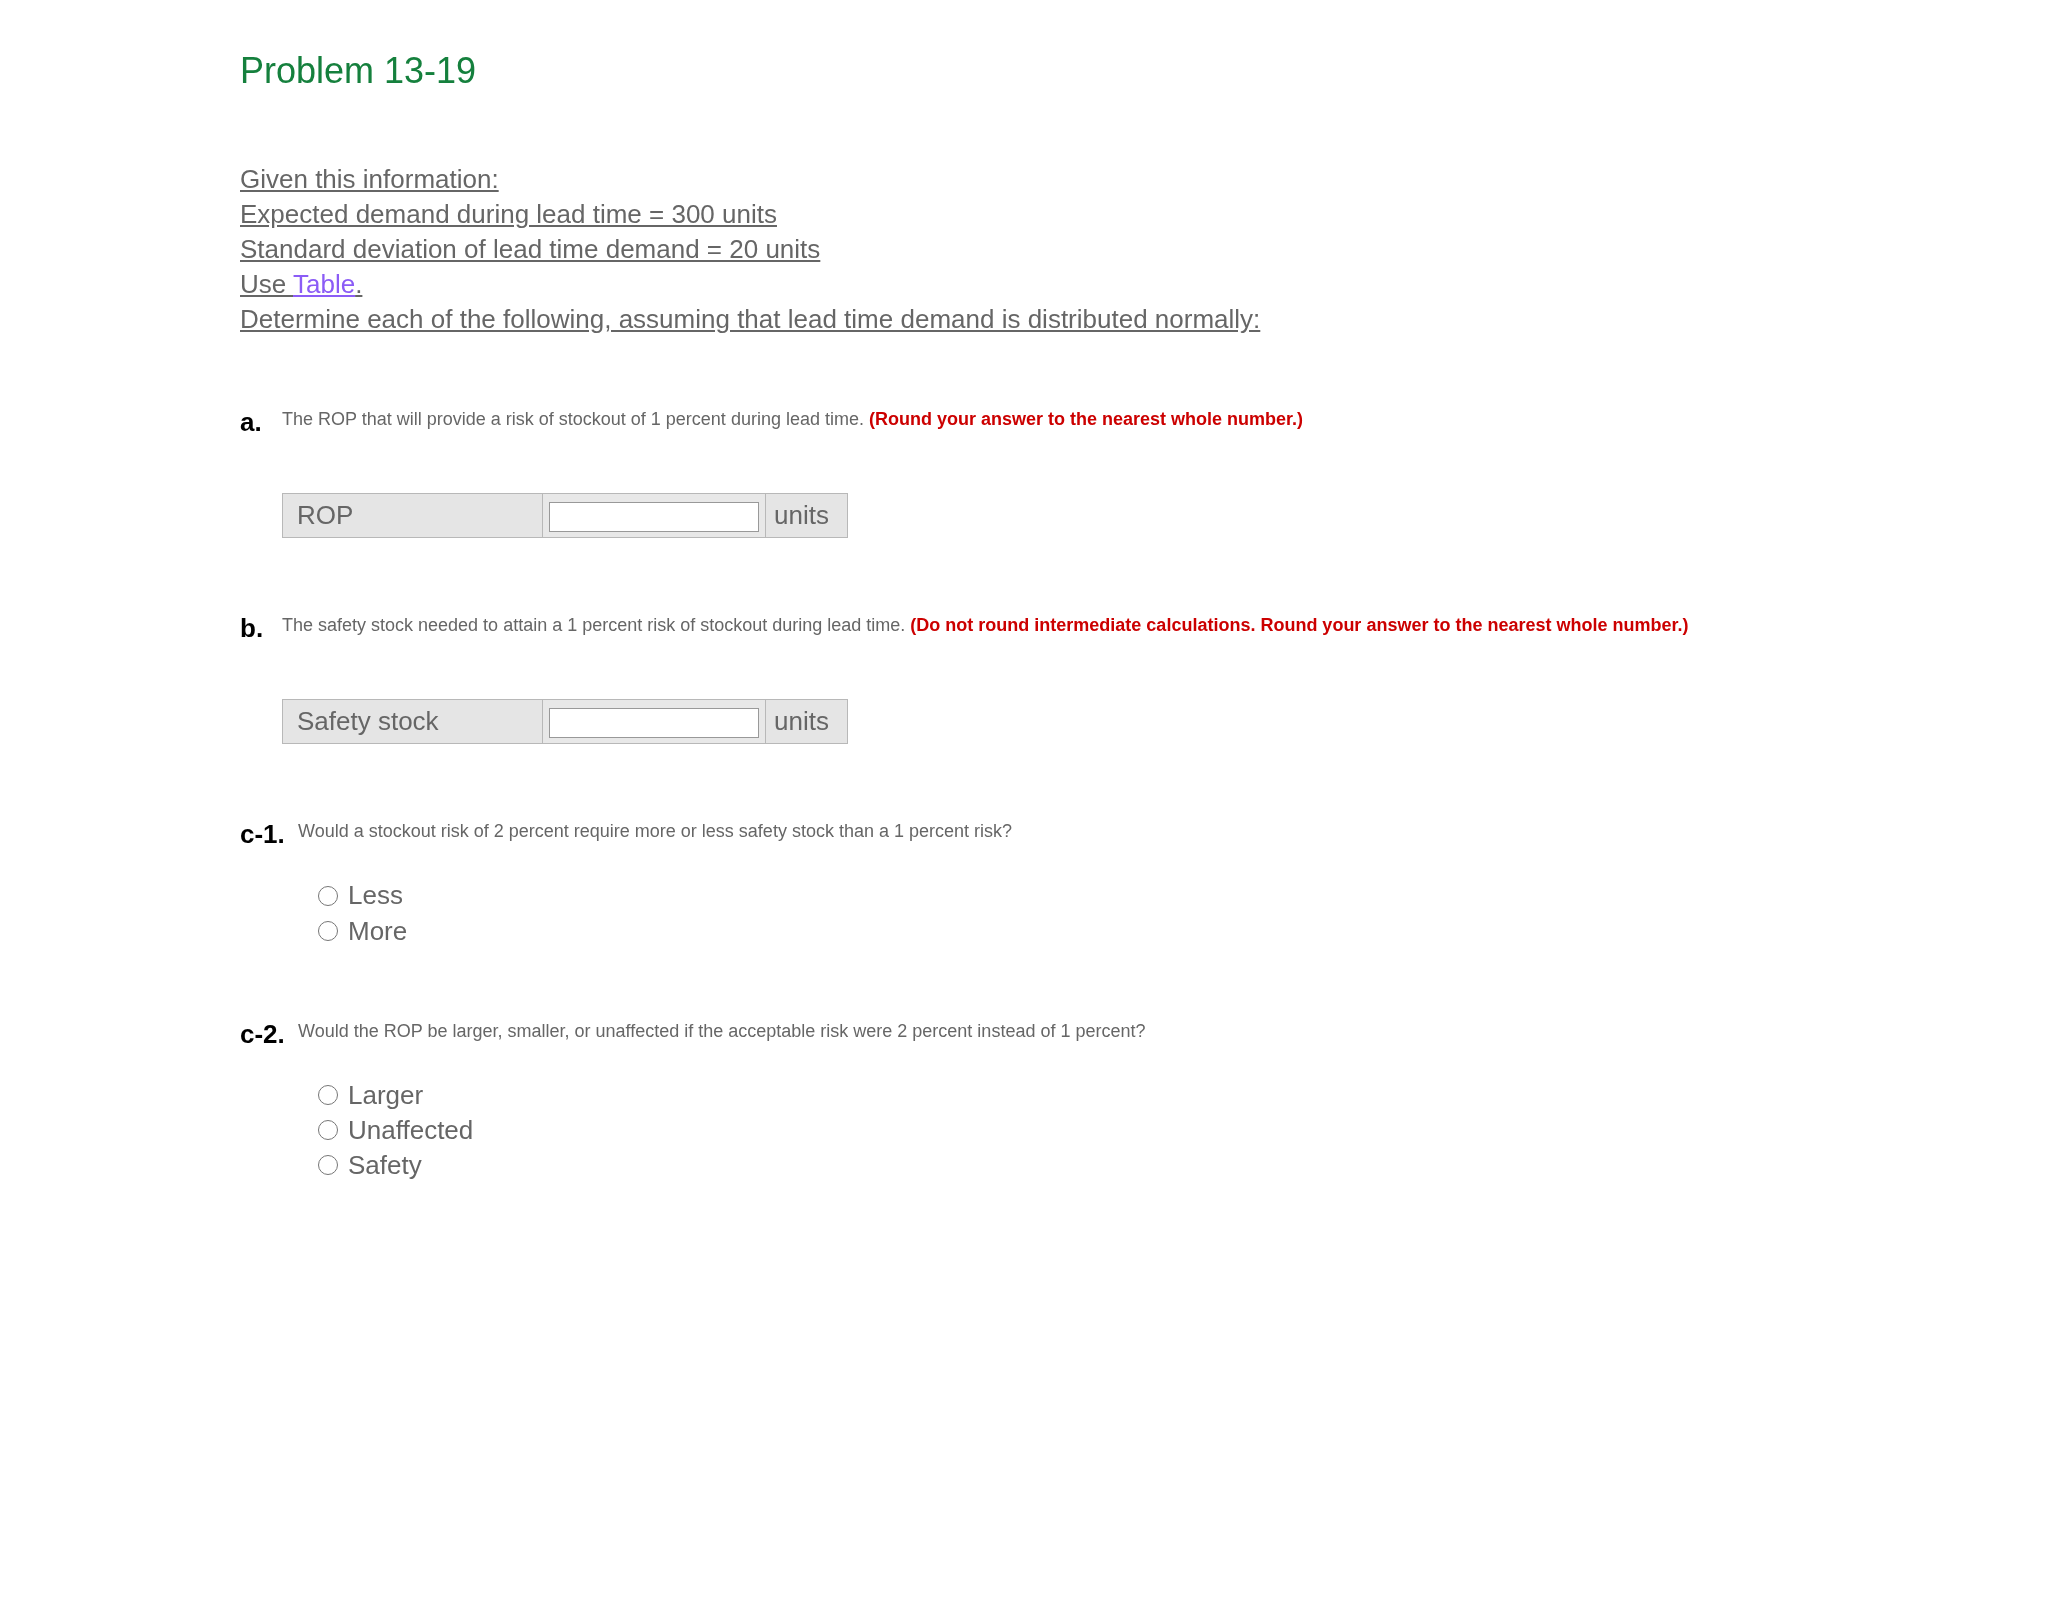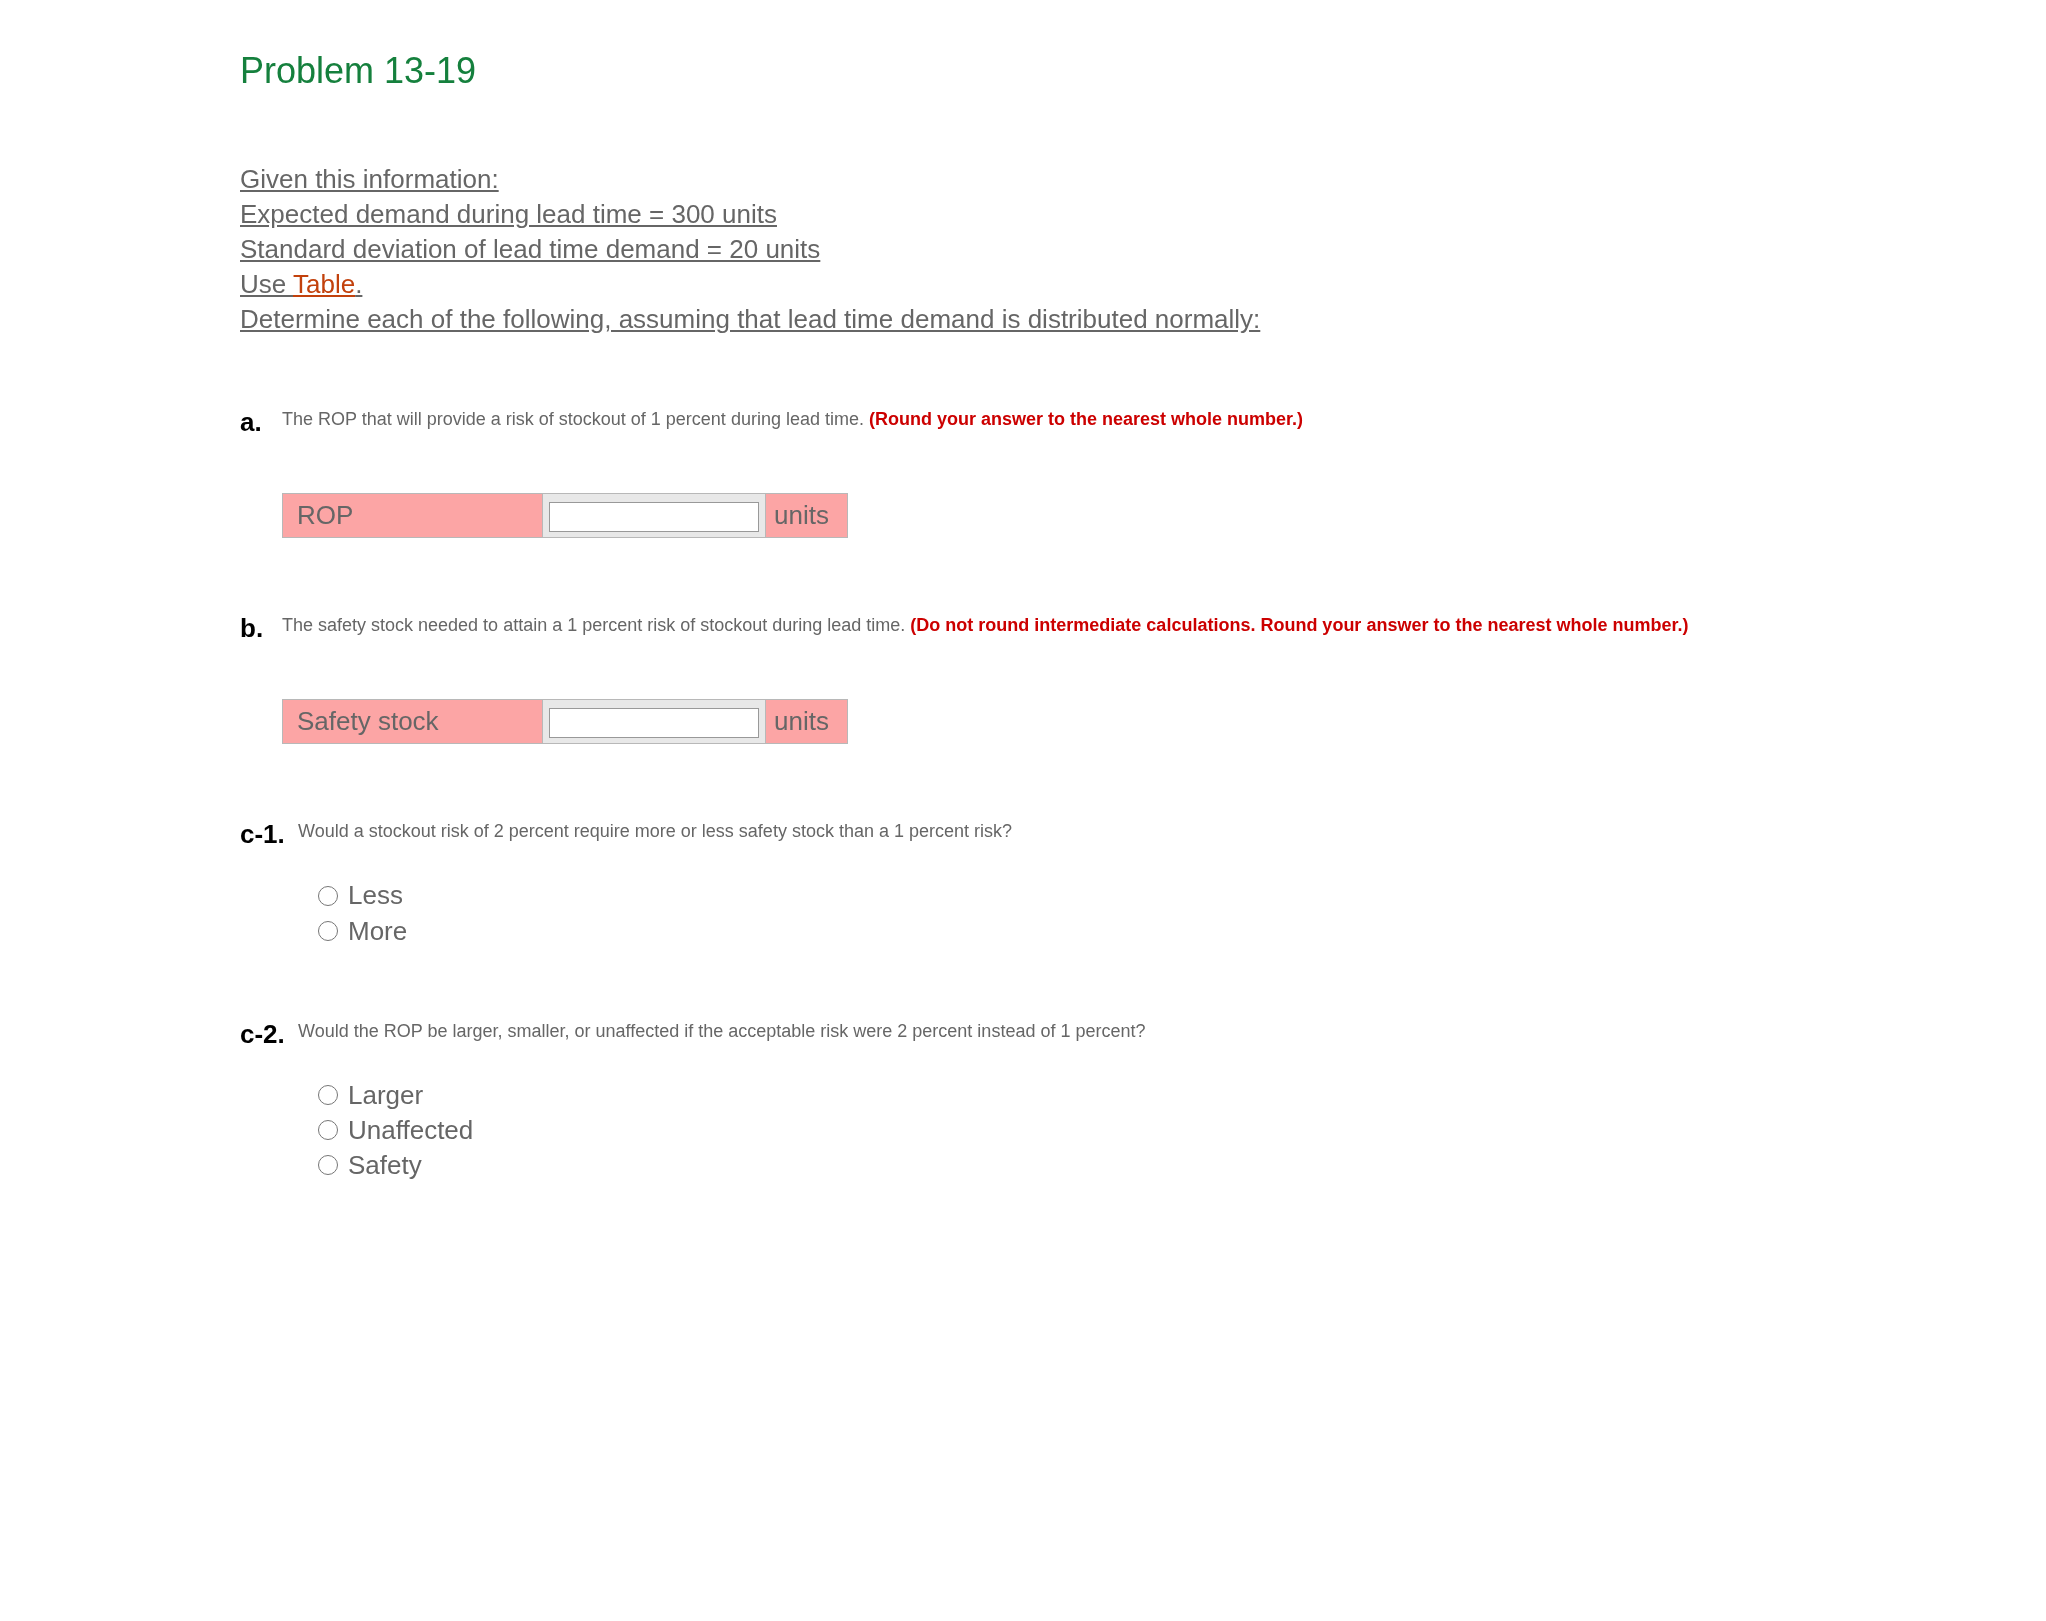--- a/index.html
+++ b/index.html
@@ -21,21 +21,21 @@
       margin-bottom: 70px;
     }
     .intro-section {
       color: #666666;
       line-height: 1.35;
       margin-bottom: 70px;
       font-size: 26px;
       text-decoration: underline;
     }
     .table-link {
-      color: #c2410c;
+      color: #8b5cf6;
       text-decoration: underline;
       cursor: pointer;
     }
     .question-block {
       margin-bottom: 30px;
     }
     .question-row {
       display: flex;
       align-items: flex-start;
       margin-bottom: 10px;
@@ -56,21 +56,21 @@
       color: #cc0000;
       font-weight: bold;
     }
     .answer-table {
       margin-left: 42px;
       margin-top: 55px;
       margin-bottom: 75px;
       border-collapse: collapse;
     }
     .answer-table td {
-      background: #fca5a5;
+      background: #e5e5e5;
       border: 1px solid #b8b8b8;
       padding: 6px 10px;
       color: #666666;
       font-size: 26px;
       vertical-align: middle;
     }
     .answer-table td.label-cell {
       width: 260px;
       padding-left: 14px;
     }

